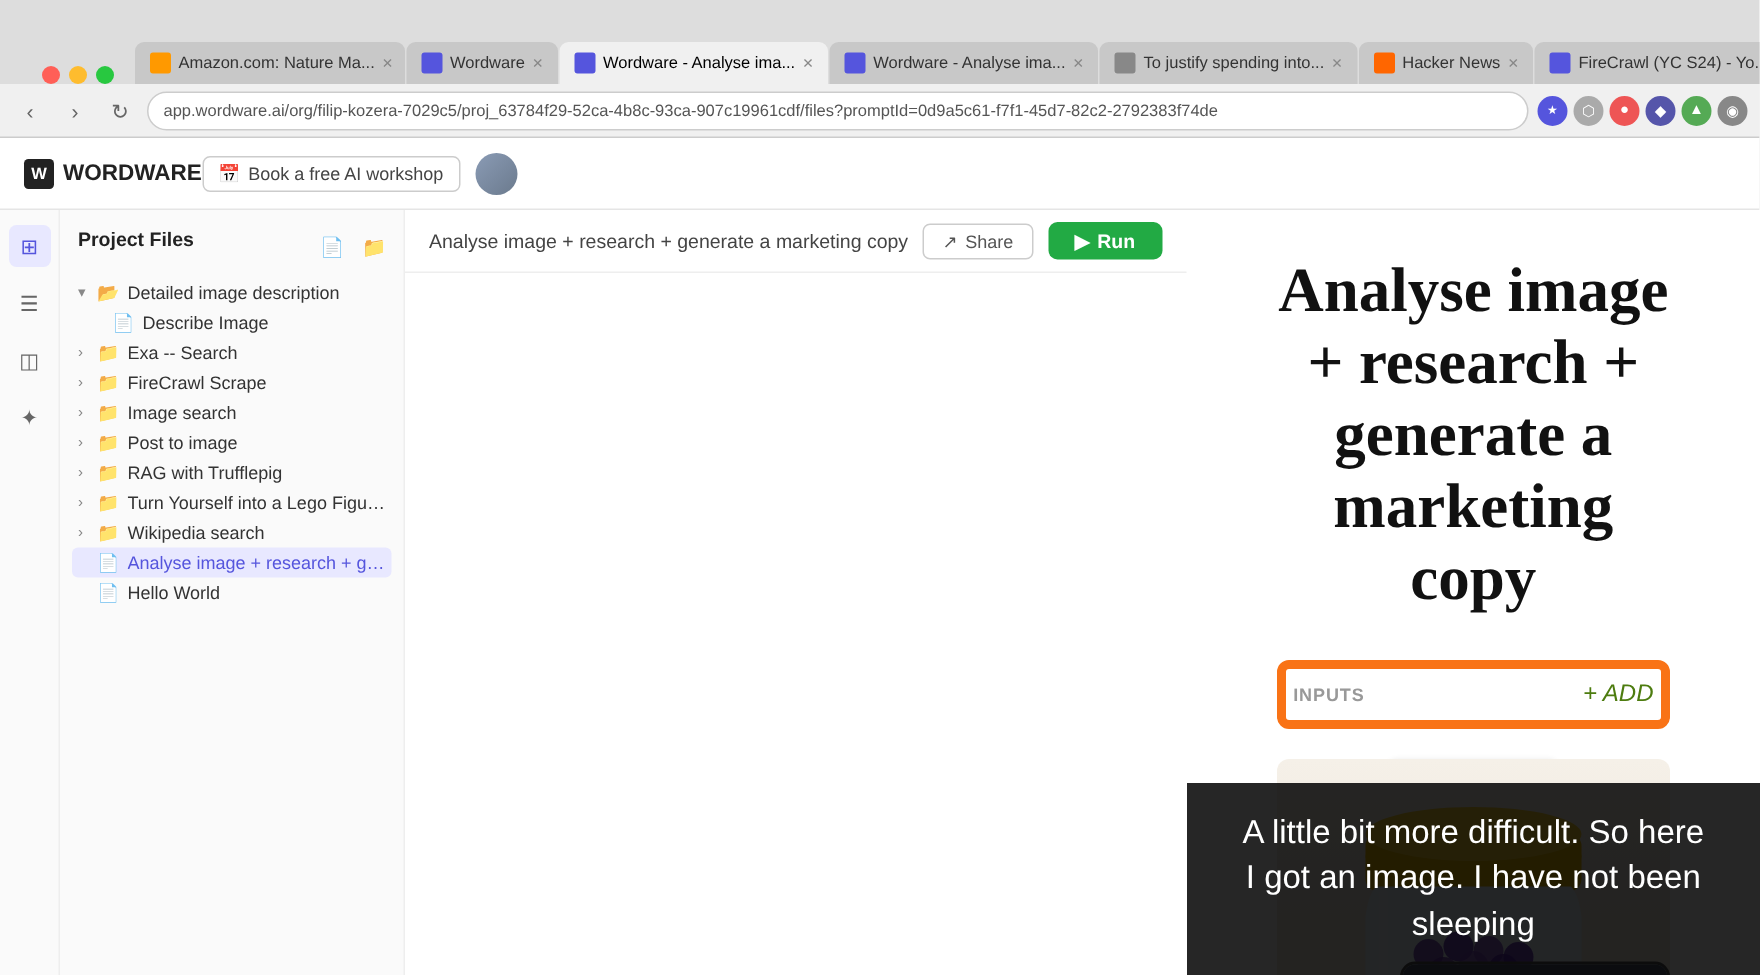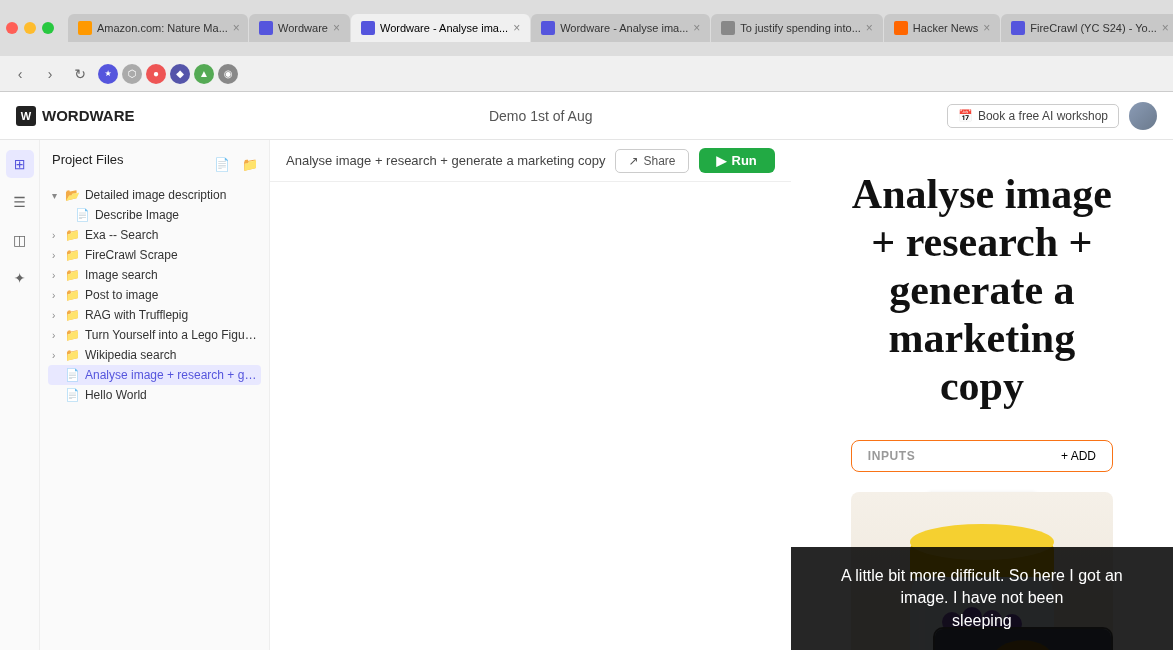--- a/index.html
+++ b/index.html
@@ -1,21 +1,21 @@
 <!DOCTYPE html>
 <html><head>
   <meta charset="utf-8">
   <style>
     * { box-sizing: border-box; margin: 0; padding: 0; }
     body { font-family: -apple-system, BlinkMacSystemFont, 'Segoe UI', sans-serif; background: #f0f0f0; width: 1173px; height: 650px; overflow: hidden; }
 
     
     .browser-frame { width: 1173px; height: 650px; display: flex; flex-direction: column; background: #e8e8e8; }
 
-    .browser-titlebar { height: 56px; background: #ddd; display: flex; align-items: center; padding: 0 6px; gap: 6px; }
+    .browser-titlebar { height: 56px; background: #ddd; display: flex; align-items: flex-end; padding: 0 28px; gap: 6px; }
     .traffic-lights { display: flex; gap: 6px; margin-right: 8px; }
     .tl { width: 12px; height: 12px; border-radius: 50%; }
     .tl-red { background: #ff5f57; }
     .tl-yellow { background: #febc2e; }
     .tl-green { background: #28c840; }
 
     .tabs-bar { display: flex; align-items: flex-end; gap: 1px; flex: 1; }
     .tab { height: 28px; background: #c8c8c8; border-radius: 6px 6px 0 0; padding: 0 10px; display: flex; align-items: center; font-size: 11px; color: #333; white-space: nowrap; max-width: 180px; overflow: hidden; text-overflow: ellipsis; cursor: pointer; }
     .tab.active { background: #f0f0f0; color: #000; }
     .tab-icon { width: 14px; height: 14px; border-radius: 2px; margin-right: 5px; flex-shrink: 0; }
@@ -43,53 +43,53 @@
     
     .main-layout { flex: 1; display: flex; overflow: hidden; }
 
     
     .sidebar-icons { width: 40px; background: #fafafa; border-right: 1px solid #eee; display: flex; flex-direction: column; align-items: center; padding: 10px 0; gap: 10px; }
     .side-icon { width: 28px; height: 28px; display: flex; align-items: center; justify-content: center; border-radius: 5px; cursor: pointer; color: #666; font-size: 14px; }
     .side-icon.active { background: #e8e8ff; color: #5555dd; }
 
     
     .file-tree { width: 230px; background: #fafafa; border-right: 1px solid #eee; overflow-y: auto; padding: 12px 8px; }
-    .file-tree-title { font-weight: 400; font-size: 13px; color: #222; margin-bottom: 10px; padding-left: 4px; }
+    .file-tree-title { font-weight: 700; font-size: 13px; color: #222; margin-bottom: 10px; padding-left: 4px; }
     .tree-icon-btn { width: 22px; height: 22px; display: flex; align-items: center; justify-content: center; color: #666; font-size: 13px; cursor: pointer; border-radius: 3px; }
     .tree-item { display: flex; align-items: center; padding: 3px 4px; cursor: pointer; border-radius: 4px; font-size: 12px; color: #333; }
     .tree-item.active { background: #e8e8ff; color: #5555dd; }
     .tree-item .chevron { font-size: 10px; margin-right: 3px; color: #888; width: 10px; }
     .tree-item .item-icon { font-size: 12px; margin-right: 5px; color: #888; }
     .tree-item .item-label { flex: 1; overflow: hidden; text-overflow: ellipsis; white-space: nowrap; }
     .tree-item-indent1 { padding-left: 14px; }
 
     
     .editor-area { flex: 1; display: flex; flex-direction: row; overflow: hidden; }
     .editor-toolbar { height: 42px; border-bottom: 1px solid #eee; display: flex; align-items: center; padding: 0 16px; gap: 10px; }
     .editor-title { flex: 1; font-size: 13px; color: #444; }
     .share-btn { font-size: 12px; color: #555; border: 1px solid #ccc; border-radius: 5px; padding: 4px 12px; cursor: pointer; background: #fff; display: flex; align-items: center; gap: 5px; }
     .run-btn { font-size: 13px; font-weight: 600; color: #fff; background: #22aa44; border: none; border-radius: 6px; padding: 5px 18px; cursor: pointer; display: flex; align-items: center; gap: 5px; }
 
     .editor-content { flex: 1; overflow-y: auto; padding: 30px 60px; background: #fff; }
     .prompt-title { font-size: 42px; font-weight: 800; color: #111; text-align: center; margin-bottom: 30px; font-family: Georgia, serif; }
 
-    .inputs-bar { display: flex; align-items: center; justify-content: space-between; padding: 8px 16px; border: 1px solid #f97316; border-radius: 8px; margin-bottom: 20px; }
+    .inputs-bar { display: flex; align-items: center; justify-content: space-between; padding: 8px 5px; border: 6px solid #f97316; border-radius: 8px; margin-bottom: 20px; }
     .inputs-label { font-size: 12px; font-weight: 600; color: #999; letter-spacing: 0.05em; text-transform: uppercase; }
-    .add-btn { font-size: 12px; color: #000000; cursor: pointer; display: flex; align-items: center; gap: 3px; }
+    .add-btn { font-size: 16px; color: #4d7c0f; cursor: pointer; display: flex; align-items: center; gap: 3px; font-style: italic; }
 
     .image-container { display: flex; justify-content: center; position: relative; }
     .rating-badge { position: absolute; top: 0; left: 50%; transform: translateX(-50%); background: rgba(255,255,255,0.9); border: 1px solid #ddd; border-radius: 5px; padding: 4px 10px; font-size: 12px; color: #444; box-shadow: 0 1px 4px rgba(0,0,0,0.1); white-space: nowrap; }
     .product-image { width: 380px; height: 280px; background: linear-gradient(180deg, #f5f0e8 0%, #e8e0d0 100%); border-radius: 8px; display: flex; align-items: center; justify-content: center; overflow: hidden; position: relative; }
 
     
     .webcam-overlay { position: absolute; bottom: 0; right: 0; width: 180px; height: 145px; border-radius: 10px; overflow: hidden; background: #333; border: 2px solid #555; }
     .webcam-person { width: 100%; height: 100%; background: linear-gradient(180deg, #8a9bb5 0%, #6b7a8d 40%, #4a5568 100%); display: flex; align-items: flex-end; justify-content: center; }
 
     
-    .subtitle-bar { position: absolute; bottom: 0; left: 0; right: 0; background: rgba(0,0,0,0.85); color: #fff; font-size: 16px; font-weight: 500; text-align: center; padding: 18px 36px; line-height: 1.4; }
+    .subtitle-bar { position: absolute; bottom: 0; left: 0; right: 0; background: rgba(0,0,0,0.85); color: #fff; font-size: 22px; font-weight: 500; text-align: center; padding: 18px 36px; line-height: 1.4; }
 
     
     ::-webkit-scrollbar { width: 6px; }
     ::-webkit-scrollbar-track { background: #f0f0f0; }
     ::-webkit-scrollbar-thumb { background: #ccc; border-radius: 3px; }
   </style>
 </head>
 <body>
 
 <div class="browser-frame">
@@ -143,38 +143,40 @@
         <span>FireCrawl (YC S24) - Yo...</span>
         <span class="tab-close">×</span>
       </div>
     </div>
   </div>
 
   <div class="browser-toolbar">
     <button class="nav-btn">‹</button>
     <button class="nav-btn">›</button>
     <button class="nav-btn">↻</button>
+    <div class="url-bar">
+      <span class="url-text">app.wordware.ai/org/filip-kozera-7029c5/proj_63784f29-52ca-4b8c-93ca-907c19961cdf/files?promptId=0d9a5c61-f7f1-45d7-82c2-2792383f74de</span>
+    </div>
     <div class="toolbar-icons">
       <div class="toolbar-icon" style="background:#5555dd; font-size:8px;">★</div>
       <div class="toolbar-icon" style="background:#aaa;">⬡</div>
       <div class="toolbar-icon" style="background:#e55;">●</div>
       <div class="toolbar-icon" style="background:#55a;">◆</div>
       <div class="toolbar-icon" style="background:#5a5;">▲</div>
       <div class="toolbar-icon" style="background:#888;">◉</div>
     </div>
   </div>
 
   <div class="app-content">
 
     <div class="app-header">
       <div class="app-logo">
         <div class="logo-icon" style="background:#222; display:flex; align-items:center; justify-content:center; color:white; font-size:11px; font-weight:700;">W</div>
         <span>WORDWARE</span>
       </div>
-      <div class="app-title">Demo 1st of Aug</div>
       <div class="header-right">
         <button class="book-btn">
           <span>📅</span>
           <span>Book a free AI workshop</span>
         </button>
         <div class="avatar" style="background: linear-gradient(135deg, #8a9bb5, #6b7a8d);"></div>
       </div>
     </div>
 
     <div class="main-layout">

